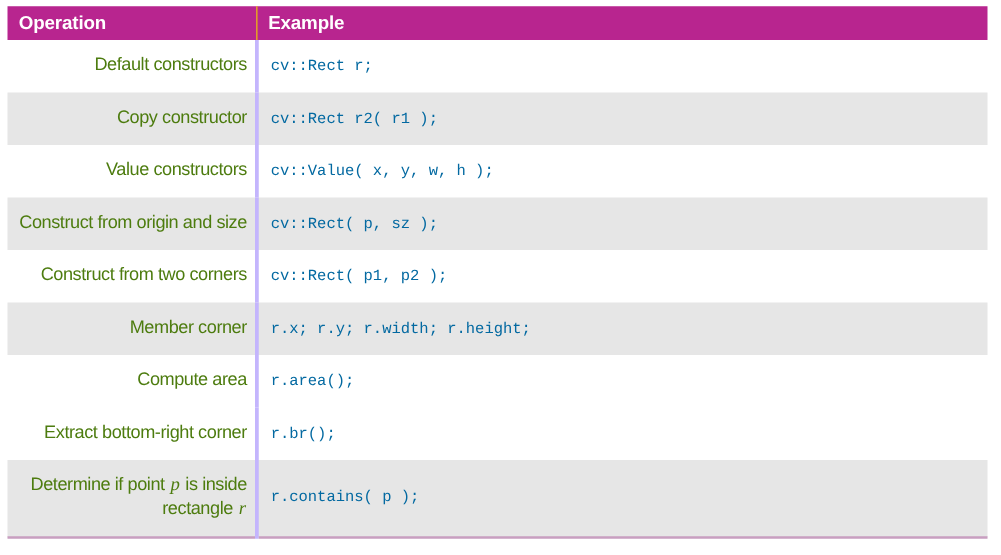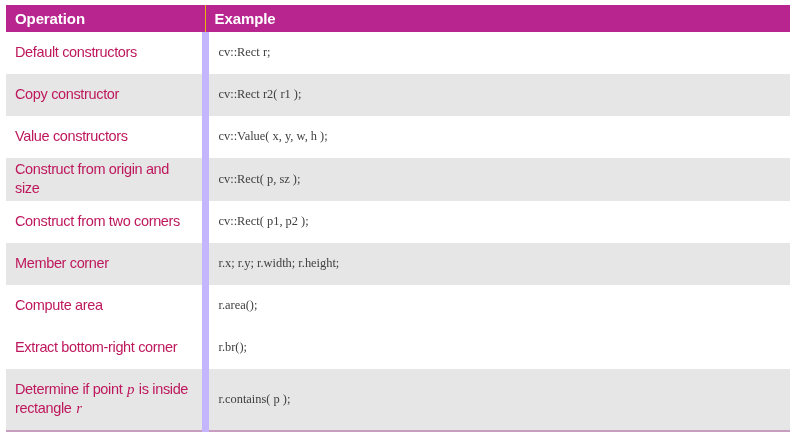--- a/index.html
+++ b/index.html
@@ -54,33 +54,34 @@
 
   tbody td {
     vertical-align: middle;
     border: none;
     height: 37px;
     padding: 0;
   }
 
   tbody td.cell-op {
     font-size: 14.5px;
-    color: #be185d;
+    color: #4d7c0f;
     font-family: "Liberation Sans", sans-serif;
     padding: 2px 6px 3px 9px;
     line-height: 19px;
     letter-spacing: -0.35px;
+    text-align: right;
   }
 
   tbody td.cell-ex {
-    font-family: Liberation Serif, serif;
+    font-family: Liberation Mono, monospace;
     font-size: 12.4px;
-    color: #404040;
+    color: #0369a1;
     padding: 2px 6px 3px 10px;
-    border-left: 7px solid #c4b5fd;
+    border-left: 3px solid #c4b5fd;
     letter-spacing: 0px;
     white-space: pre;
   }
 
   tbody tr.row-tall td { height: 56px; }
   tbody tr.row-tall td.cell-op { vertical-align: middle; }
 
   .var-italic {
     font-style: italic;
     font-family: "Liberation Serif", serif;

